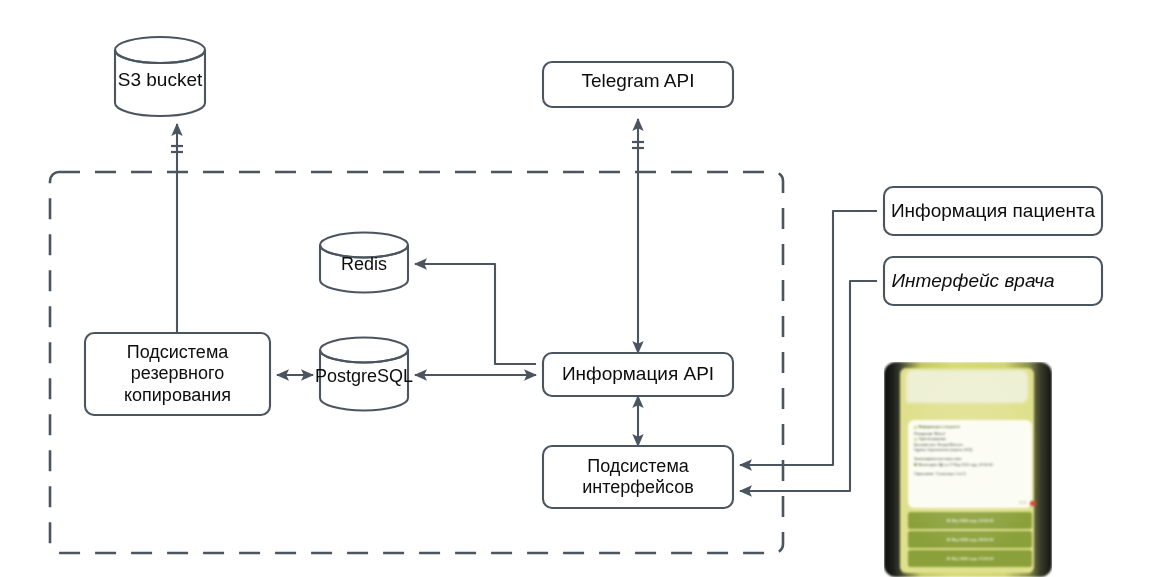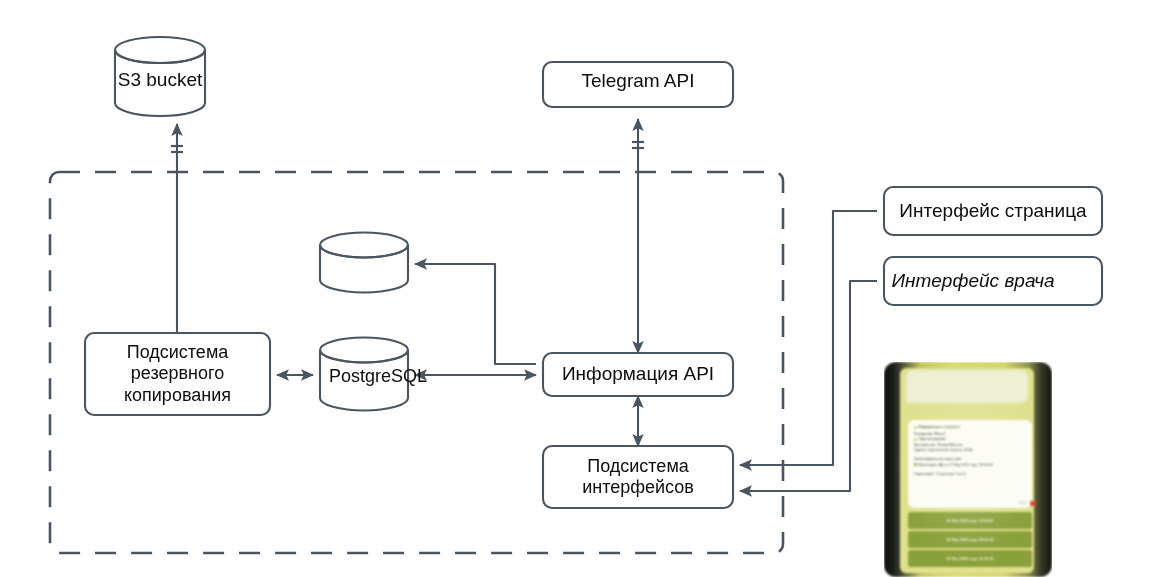--- a/index.html
+++ b/index.html
@@ -122,29 +122,30 @@
   </svg>
 
   <div class="node-label" style="left:115px;top:50px;width:90px;height:60px;font-size:19px;">S3 bucket</div>
 
   <div class="node-label" style="left:543px;top:62px;width:190px;height:39px;font-size:19px;">Telegram API</div>
 
   <div class="node-label" style="left:85px;top:333px;width:185px;height:82px;font-size:18px;">Подсистема
 резервного
 копирования</div>
 
-  <div class="node-label" style="left:320px;top:352px;width:88px;height:50px;font-size:18px;padding-left:14px;">PostgreSQL</div>
+  <div class="node-label" style="left:320px;top:352px;width:88px;height:50px;font-size:18px;">PostgreSQL</div>
 
+  <div class="node-label" style="left:320px;top:246px;width:88px;height:38px;font-size:18px;">Redis</div>
 
   <div class="node-label" style="left:543px;top:353px;width:190px;height:43px;font-size:19px;">Информация API</div>
 
   <div class="node-label" style="left:543px;top:446px;width:190px;height:62px;font-size:18px;">Подсистема
 интерфейсов</div>
 
-  <div class="node-label" style="left:884px;top:187px;width:218px;height:48px;font-size:19px;">Интерфейс страница</div>
+  <div class="node-label" style="left:884px;top:187px;width:218px;height:48px;font-size:19px;">Информация пациента</div>
 
   <div class="node-label" style="left:884px;top:257px;width:178px;height:48px;font-size:19px;font-style:italic;">Интерфейс врача</div>
 
   <div id="phone">
     <div class="blurwrap">
       <div class="frame"></div>
       <div class="screen"></div>
       <div class="topbub"></div>
 
       <div class="card">

